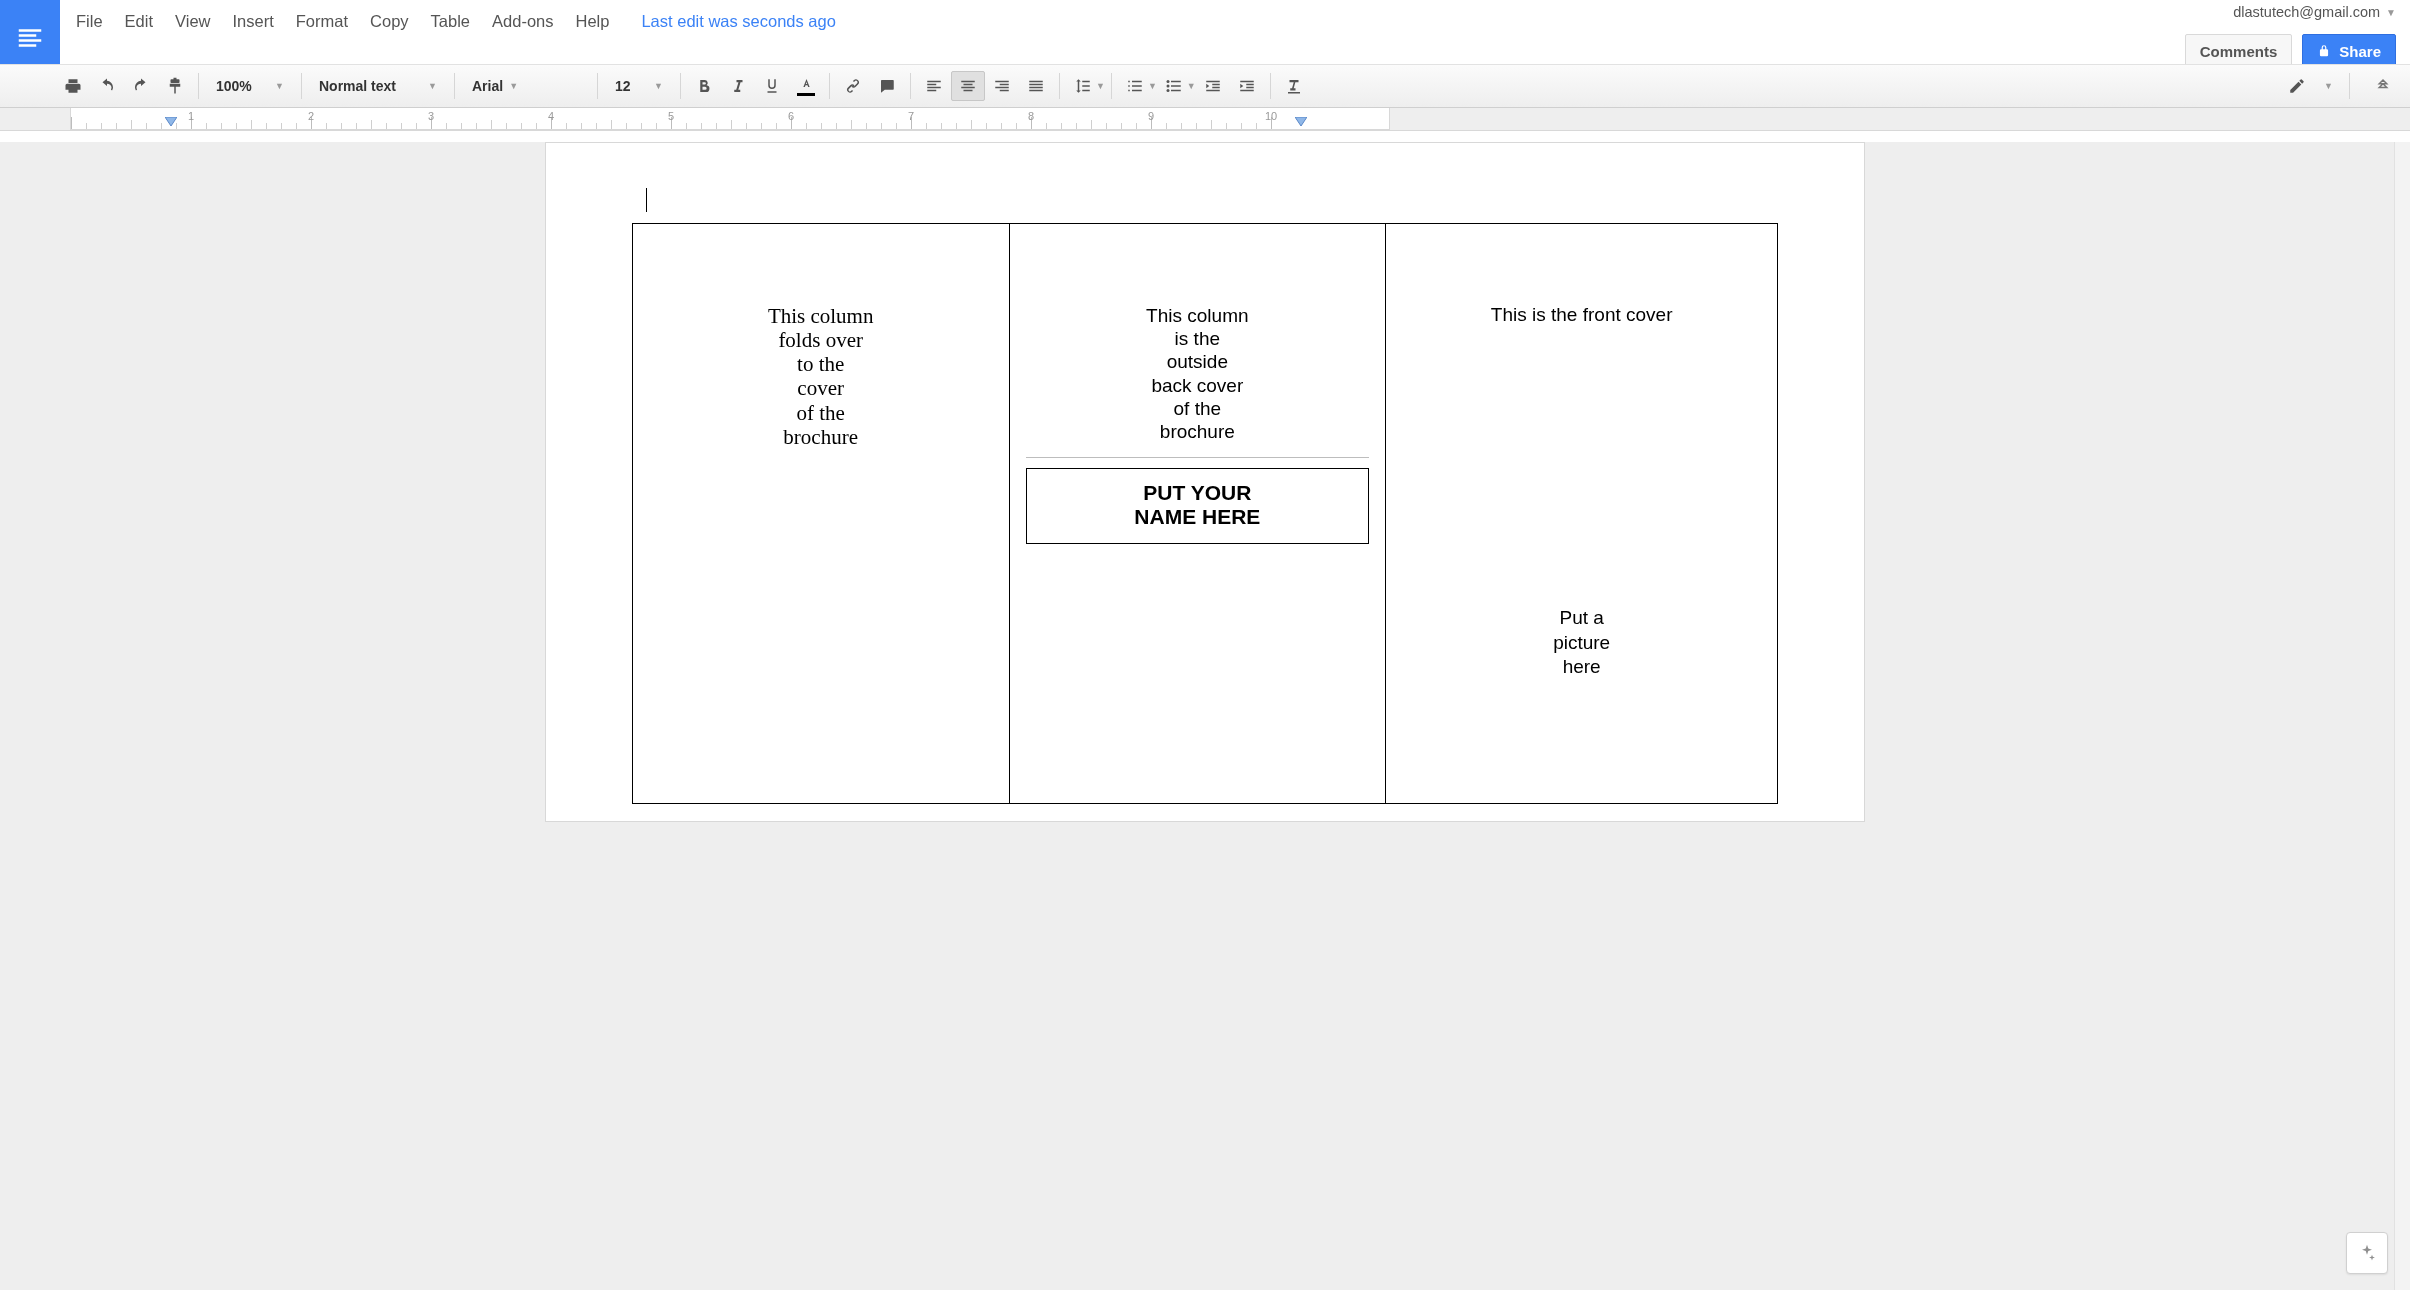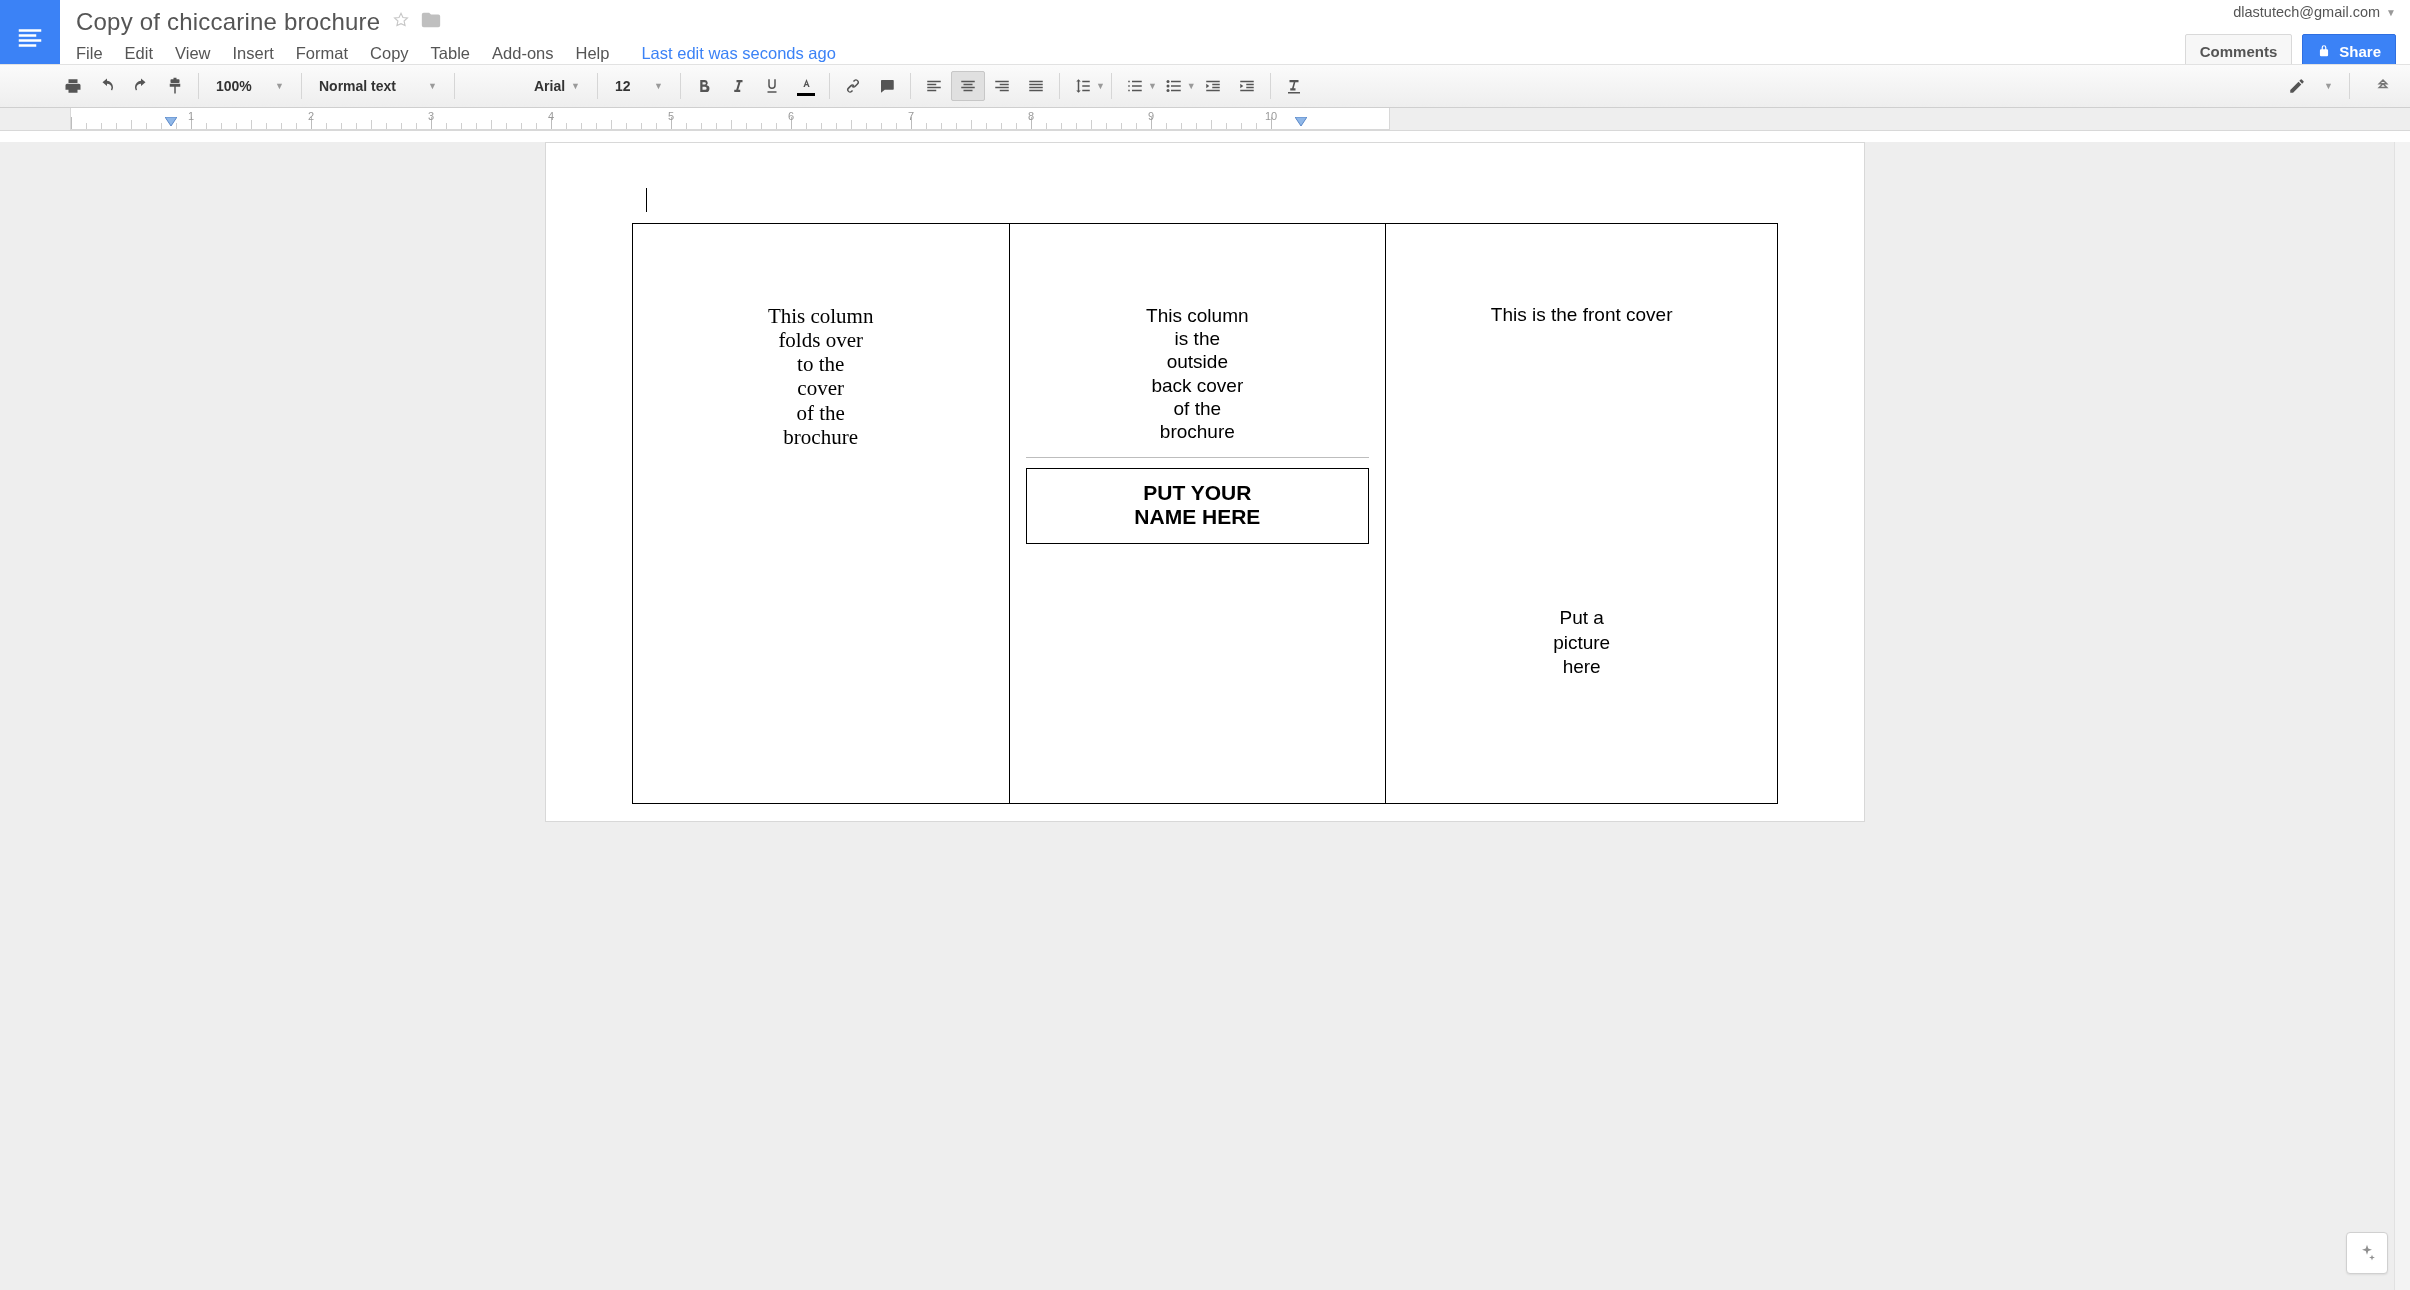--- a/index.html
+++ b/index.html
@@ -82,21 +82,21 @@
 
   .combo {
     height: 30px; border: 1px solid transparent;
     display: inline-flex; align-items: center; gap: 6px;
     padding: 0 10px; border-radius: 2px;
     background: transparent;
   }
   .combo .caret { font-size: 9px; color: #9a9a9a; }
   .combo.zoom { width: 90px; font-weight: 700; color: #333; justify-content: space-between; }
   .combo.style { width: 140px; font-weight: 700; color: #333; justify-content: space-between; }
-  .combo.font  { width: 130px; font-weight: 700; color: #333; justify-content: flex-end; }
+  .combo.font  { width: 130px; font-weight: 700; color: #333; justify-content: flex-start; }
   .combo.size  { width: 70px;  font-weight: 700; color: #333; justify-content: space-between; }
 
   .align-btn.active { background: #e0e0e0; border: 1px solid #c7c7c7; }
   .textcolor-underline { width: 18px; height: 3px; background: #000; margin-top: 1px; }
 
   .toolbar-right {
     margin-left: auto; display: flex; align-items: center; gap: 10px;
   }
 
   
@@ -177,33 +177,20 @@
 <body>
 
 <div class="chrome">
   <div class="titlebar">
     <div class="logo-box">
       <svg viewBox="0 0 24 24">
           <path d="M3 5h18v2H3zM3 9h14v2H3zM3 13h18v2H3zM3 17h14v2H3z"></path>
         </svg>
     </div>
     <div class="title-area">
-      <div class="doc-title-row">
-        <span class="doc-title">Copy of chiccarine brochure</span>
-        <span class="star-icon">
-          <svg viewBox="0 0 24 24">
-              <path d="M12 3l2.6 5.6 6 .6-4.5 4.1 1.3 6L12 16.9 6.6 19.3l1.3-6L3.4 9.2l6-.6z"></path>
-            </svg>
-        </span>
-        <span class="folder-icon">
-          <svg viewBox="0 0 24 24">
-              <path d="M10 4H4a2 2 0 0 0-2 2v12a2 2 0 0 0 2 2h16a2 2 0 0 0 2-2V8a2 2 0 0 0-2-2h-8l-2-2z"></path>
-            </svg>
-        </span>
-      </div>
       <div class="menubar">
         <span class="mitem">File</span>
         <span class="mitem">Edit</span>
         <span class="mitem">View</span>
         <span class="mitem">Insert</span>
         <span class="mitem">Format</span>
         <span class="mitem">Copy</span>
         <span class="mitem">Table</span>
         <span class="mitem">Add-ons</span>
         <span class="mitem">Help</span>

